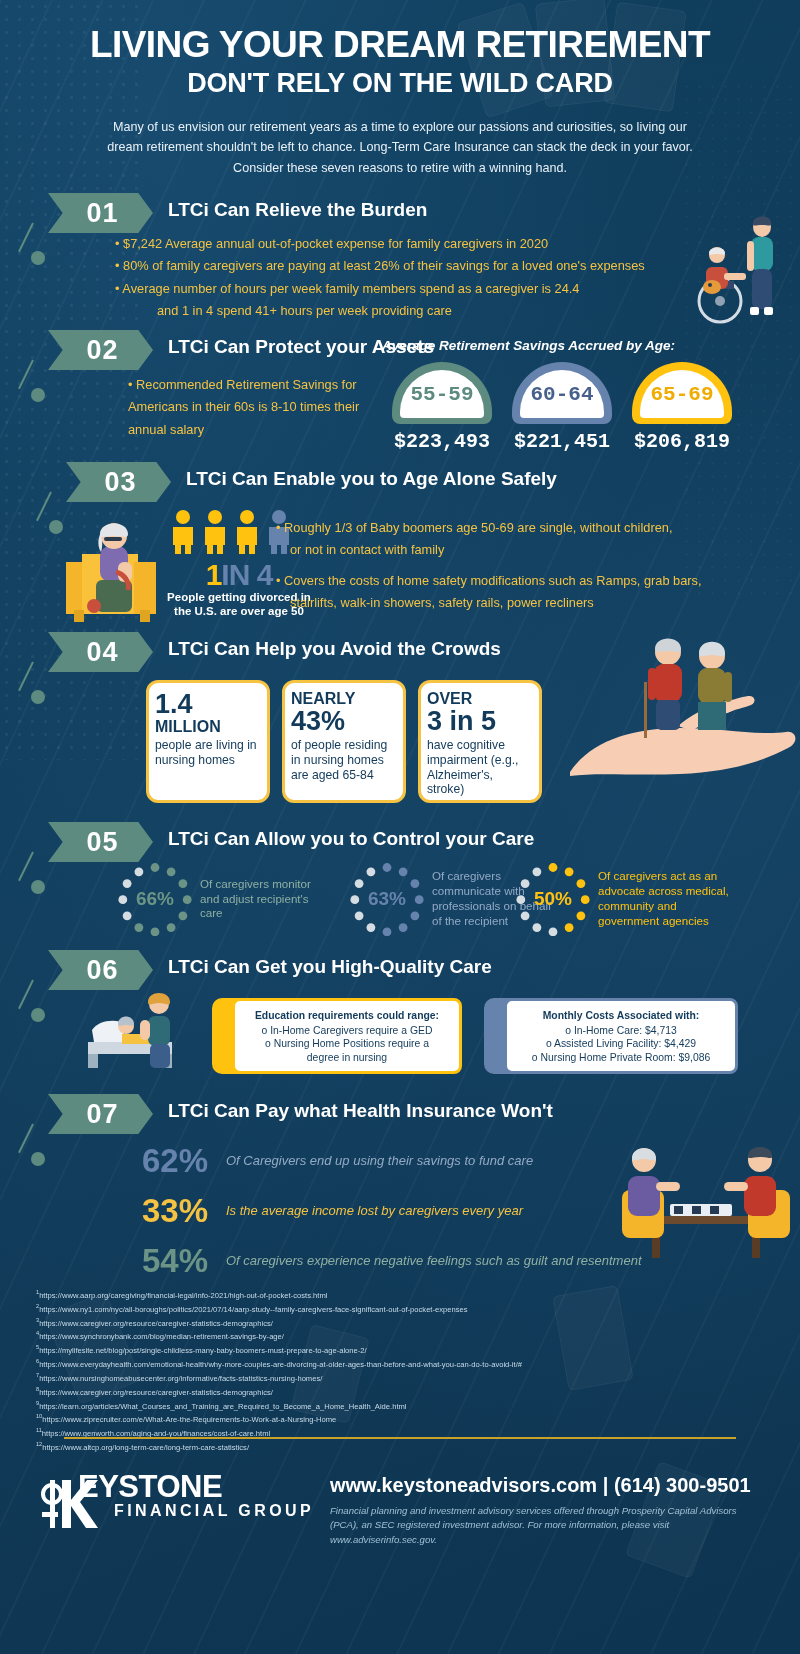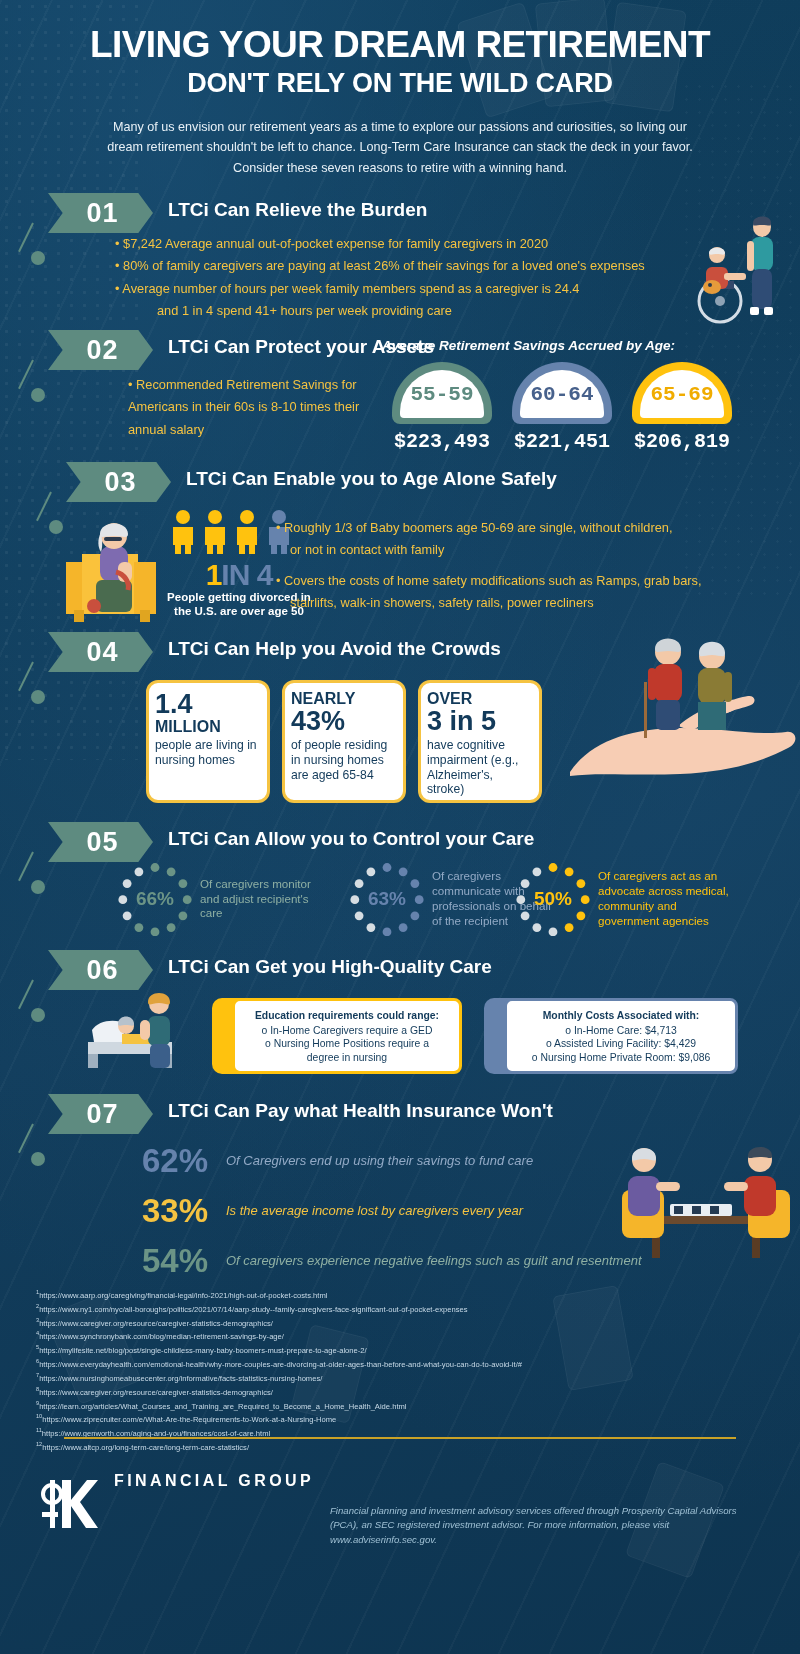--- a/index.html
+++ b/index.html
@@ -520,17 +520,23 @@
   <div class="rule"></div>
 
   <div class="footer">
     <svg class="ill" style="left:38px;top:20px;" width="60" height="64" viewBox="0 0 60 64">
       <circle cx="14" cy="22" r="9" fill="none" stroke="#fff" stroke-width="4"></circle>
       <rect x="12" y="8" width="5" height="48" fill="#fff"></rect>
       <path d="M24 8h9v20l16-20h11L42 30l18 26H48L33 34v22h-9z" fill="#fff"></path>
       <rect x="4" y="40" width="16" height="5" fill="#fff"></rect>
     </svg>
     <div class="logo" style="left:78px;top:20px;">
+      <div class="kw">EYSTONE</div>
       <div class="fg">FINANCIAL GROUP</div>
     </div>
+    <div class="contact">
+      <span>www.keystoneadvisors.com</span>
+      <span>|</span>
+      <span>(614) 300-9501</span>
+    </div>
     <div class="disc">Financial planning and investment advisory services offered through Prosperity Capital Advisors (PCA), an SEC registered investment advisor. For more information, please visit www.adviserinfo.sec.gov.</div>
   </div>
 </div>
 
 </body></html>

